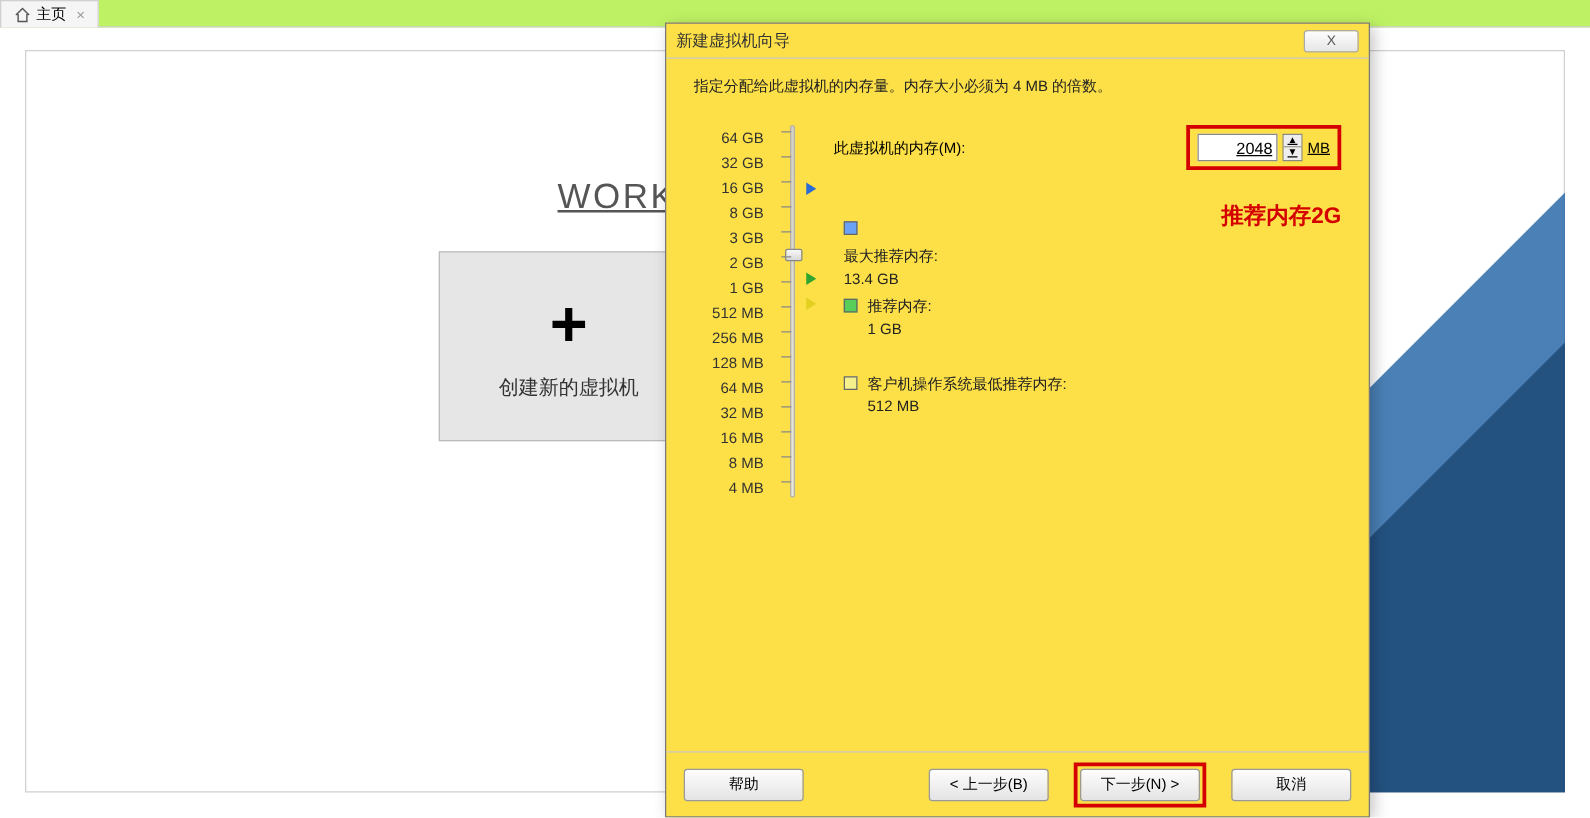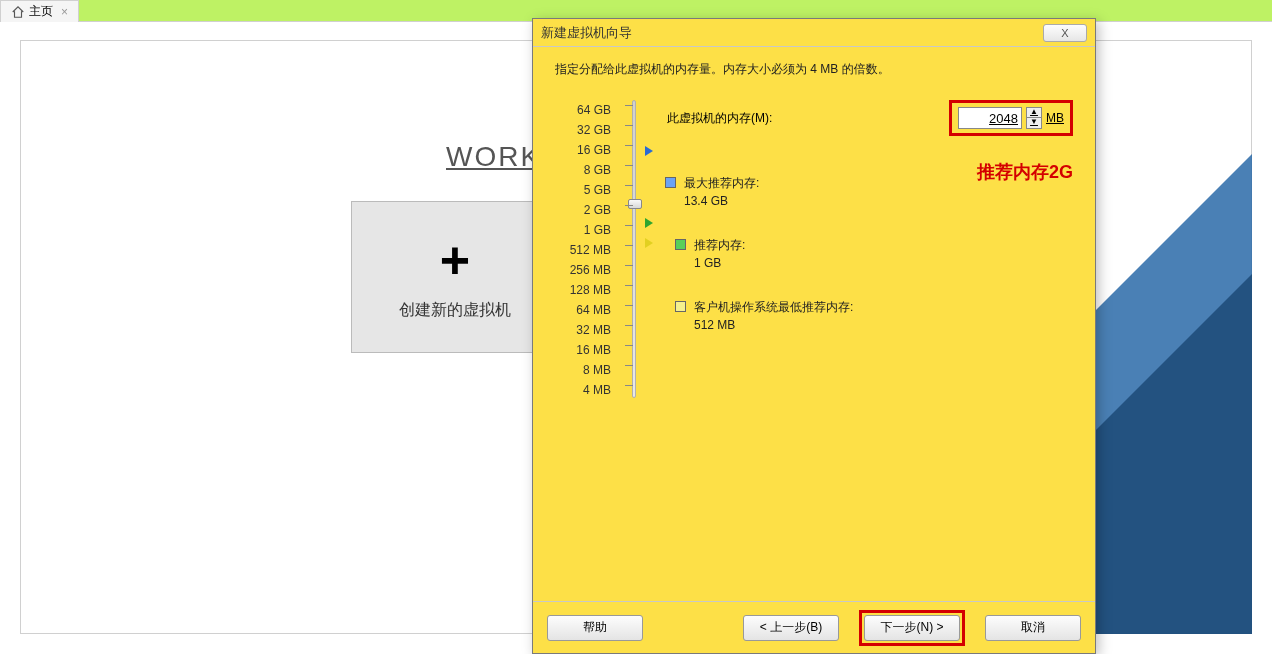--- a/index.html
+++ b/index.html
@@ -297,21 +297,21 @@
 
   <div class="body-panel">
     <div class="instr">指定分配给此虚拟机的内存量。内存大小必须为 4 MB 的倍数。</div>
 
     <div class="mem-area">
       <div class="scale-col" id="scale-col">
           <div>64 GB</div>
           <div>32 GB</div>
           <div>16 GB</div>
           <div>8 GB</div>
-          <div>5 GB</div>
+          <div>3 GB</div>
           <div>2 GB</div>
           <div>1 GB</div>
           <div>512 MB</div>
           <div>256 MB</div>
           <div>128 MB</div>
           <div>64 MB</div>
           <div>32 MB</div>
           <div>16 MB</div>
           <div>8 MB</div>
           <div>4 MB</div>
@@ -351,21 +351,21 @@
                 <div>▲</div>
                 <div>▼</div>
               </span>
               <span>MB</span>
             </span>
           </span>
         </div>
 
         <div class="red-anno">推荐内存2G</div>
 
-        <div class="legend-block" style="left:8px; top:74px;">
+        <div class="legend-block" style="left:18px; top:74px;flex-direction:column;">
           <div class="legend-swatch blue"></div>
           <div>
             <div>最大推荐内存:</div>
             <div>13.4 GB</div>
           </div>
         </div>
 
         <div class="legend-block" style="left:18px; top:136px;">
           <div class="legend-swatch green"></div>
           <div>

